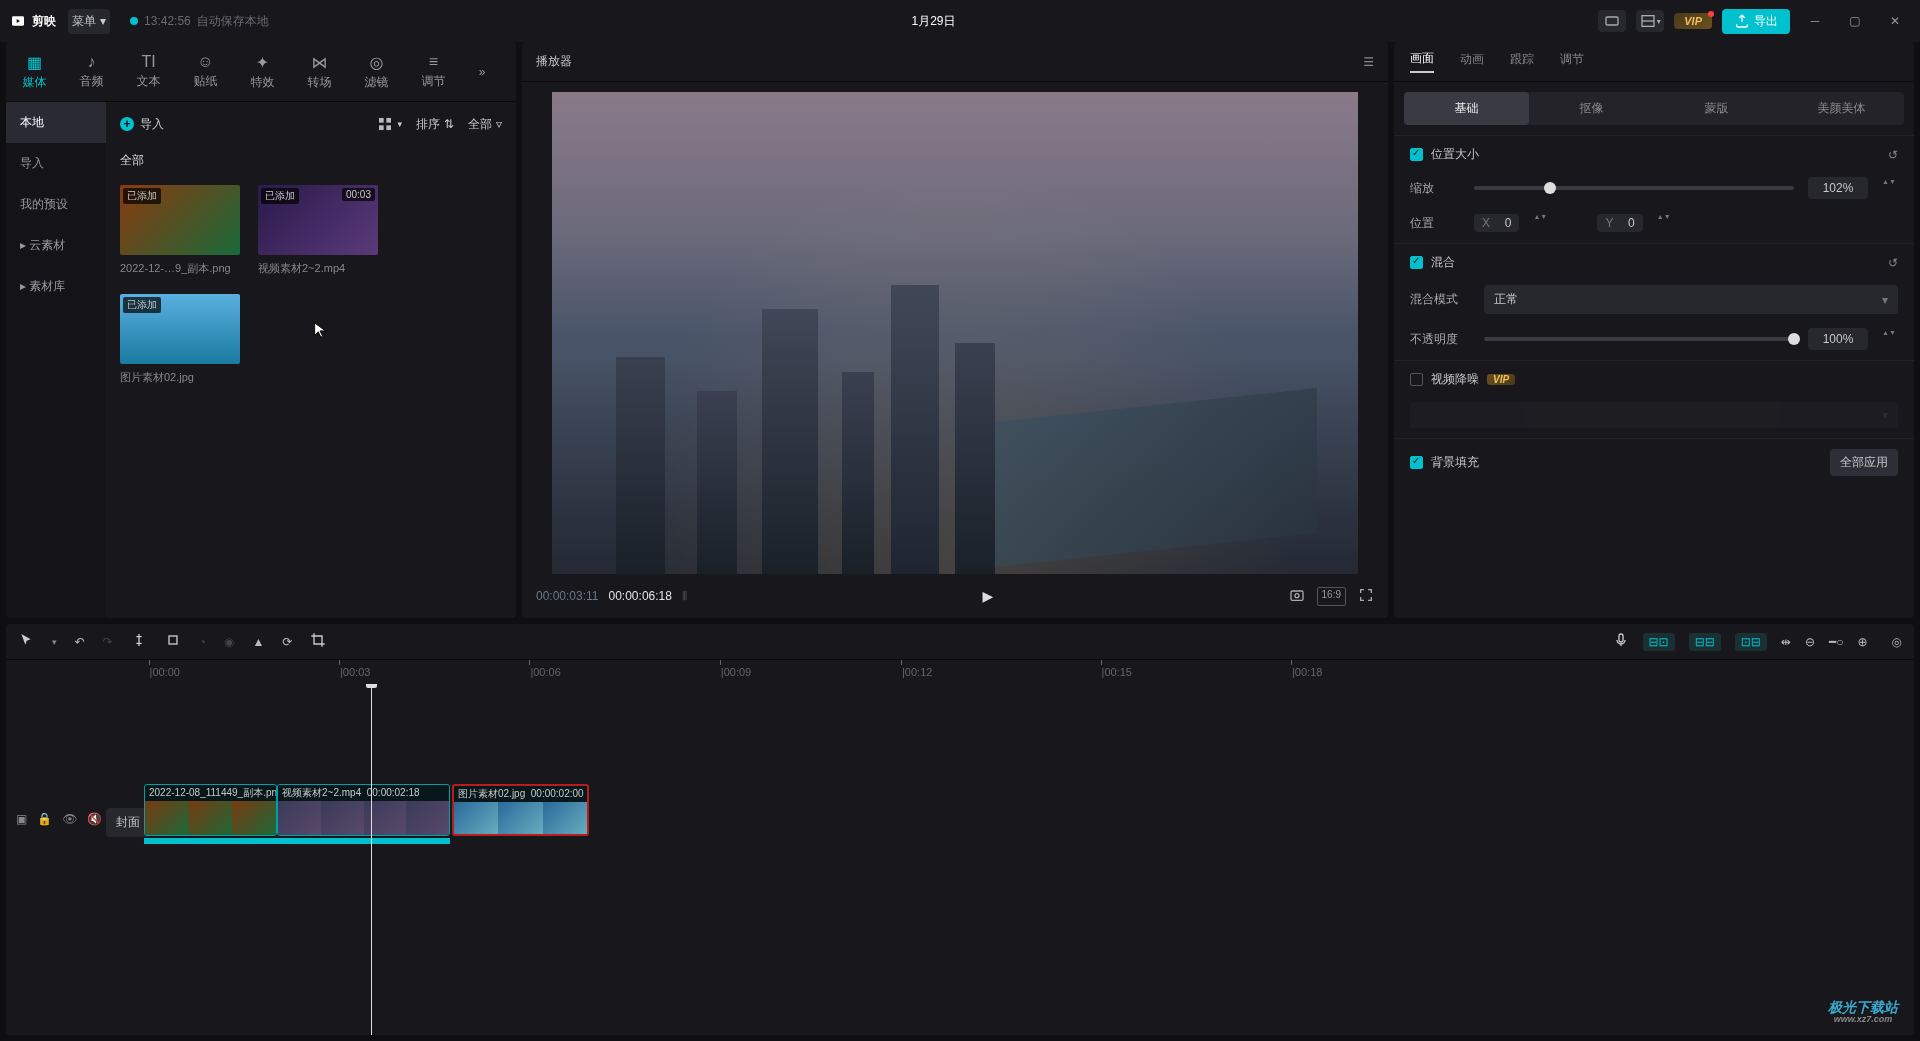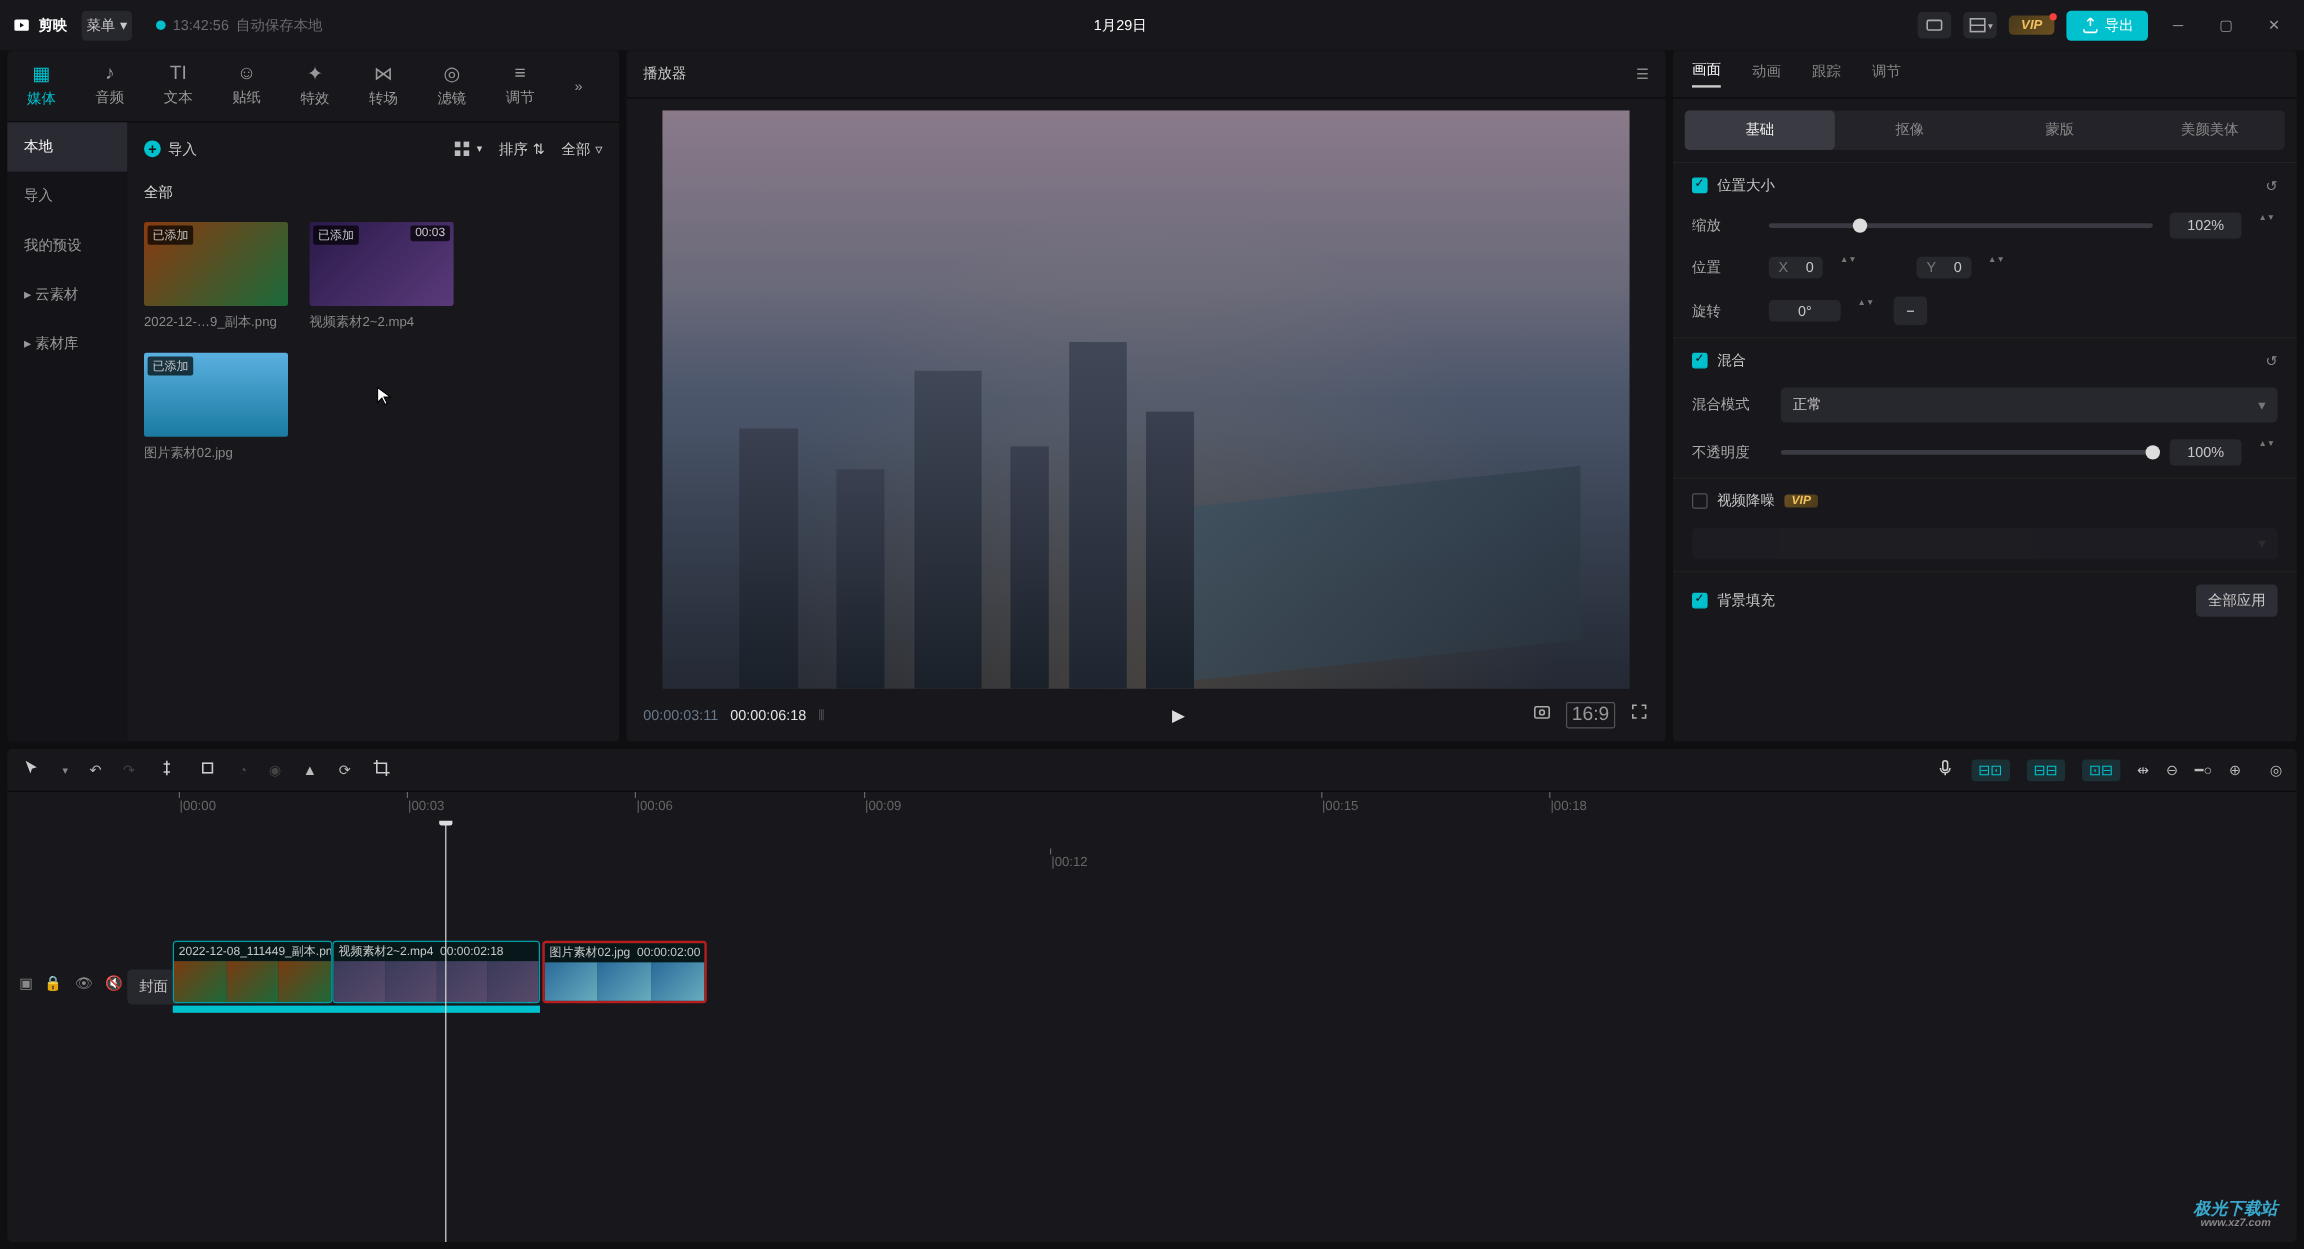--- a/index.html
+++ b/index.html
@@ -47,21 +47,21 @@
 .player-header { height:40px; display:flex; align-items:center; padding:0 14px; border-bottom:1px solid #0b0b0e; }
 .player-menu { margin-left:auto; color:#888; cursor:pointer; }
 .player-view { flex:1; display:flex; align-items:center; justify-content:center; background:#000; margin:10px 30px 0 30px; position:relative; }
 .city-img { width:100%; height:100%; background: linear-gradient(to bottom, #8a7a8a 0%, #6a6a7a 30%, #4a556a 50%, #3a4555 80%, #2a3540 100%); position:relative; overflow:hidden; }
 .city-img::before { content:""; position:absolute; inset:0; background: radial-gradient(ellipse at 50% 100%, rgba(255,200,120,0.15), transparent 60%), linear-gradient(transparent 55%, rgba(30,30,40,0.5)); }
 .player-controls { height:44px; display:flex; align-items:center; padding:0 14px; gap:10px; }
 .time-current { color:#6a7a8a; }
 .time-total { color:#e5e5e5; }
 .play-btn { margin:0 auto; color:#ddd; cursor:pointer; font-size:14px; }
 .player-ctrls-right { display:flex; gap:12px; color:#999; }
-.ratio-box { border:1px solid #555; padding:1px 4px; font-size:16px; border-radius:2px; }
+.ratio-box { border:1px solid #555; padding:1px 4px; font-size:10px; border-radius:2px; }
 
 .inspector { width: 520px; background:#17171c; border-radius:4px; display:flex; flex-direction:column; overflow:hidden; }
 .insp-tabs { height:40px; display:flex; gap:26px; align-items:center; padding:0 16px; border-bottom:1px solid #0b0b0e; }
 .insp-tab { color:#888; cursor:pointer; padding-bottom:4px; }
 .insp-tab.active { color:#fff; border-bottom:2px solid #ccc; }
 .sub-tabs { display:flex; margin:10px; background:#232329; border-radius:4px; }
 .sub-tab { flex:1; text-align:center; padding:8px 0; color:#888; cursor:pointer; }
 .sub-tab.active { background:#3a3a42; color:#eee; border-radius:4px; }
 .section { padding: 10px 16px; border-top:1px solid #222; }
 .sec-head { display:flex; align-items:center; gap:8px; }
@@ -320,28 +320,20 @@
           </div>
         <div class="stepper">▲▼</div>
       </div>
       <div class="row">
         <span class="row-label">位置</span>
         <div class="xy-box"><span style="color:#777">X</span>&nbsp;&nbsp;<span>0</span></div>
         <div class="stepper">▲▼</div>
         <div style="width:20px"></div>
         <div class="xy-box"><span style="color:#777">Y</span>&nbsp;&nbsp;<span>0</span></div>
         <div class="stepper">▲▼</div>
-      </div>
-      <div class="row">
-        <span class="row-label">旋转</span>
-        <div class="xy-box" style="width:60px;justify-content:center">
-            <span>0°</span>
-          </div>
-        <div class="stepper">▲▼</div>
-        <div class="deg-btn">−</div>
       </div>
     </div>
 
     <div class="section">
       <div class="sec-head">
         <span class="chk"></span>
         <span>混合</span>
         <span class="reset-icon">↺</span>
       </div>
       <div class="row">
@@ -419,21 +411,21 @@
       <span class="tl-tool">━○</span>
       <span class="tl-tool">⊕</span>
       <span class="tl-tool" style="margin-left:10px">◎</span>
     </div>
   </div>
   <div class="ruler" id="ruler">
       <span class="ruler-tick" style="left: 143.6px;">|00:00</span>
       <span class="ruler-tick" style="left: 334px;">|00:03</span>
       <span class="ruler-tick" style="left: 524.4px;">|00:06</span>
       <span class="ruler-tick" style="left: 714.8px;">|00:09</span>
-      <span class="ruler-tick" style="left: 870px; margin-top: 47px;">|00:12</span>
+      <span class="ruler-tick" style="left: 896px;">|00:12</span>
       <span class="ruler-tick" style="left: 1095.6px;">|00:15</span>
       <span class="ruler-tick" style="left: 1286px;">|00:18</span>
     </div>
   <div class="tracks">
     <div class="track-ctrl">
       <span>▣</span>
       <span>🔒</span>
       <span>👁</span>
       <span>🔇</span>
     </div>

